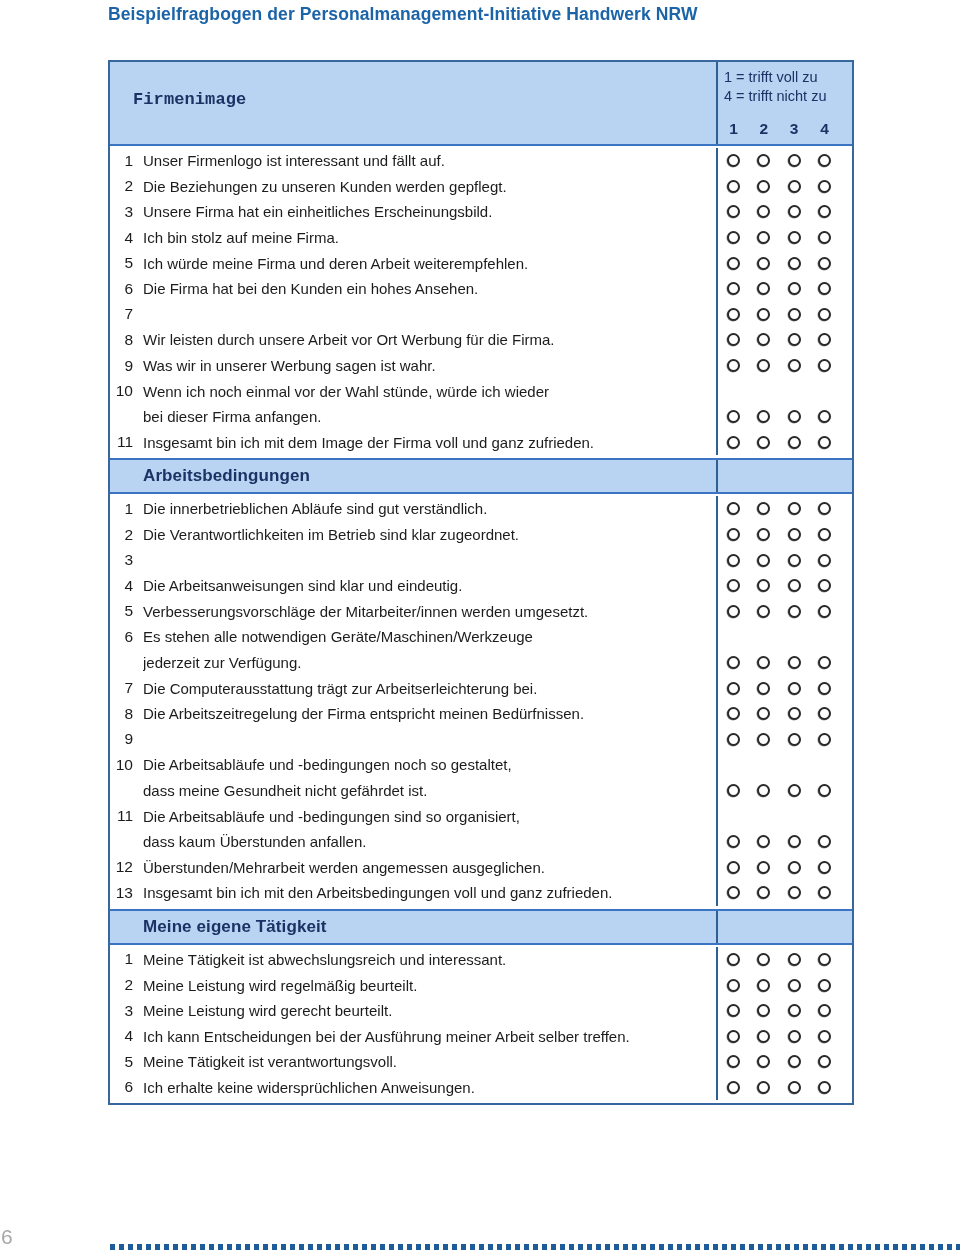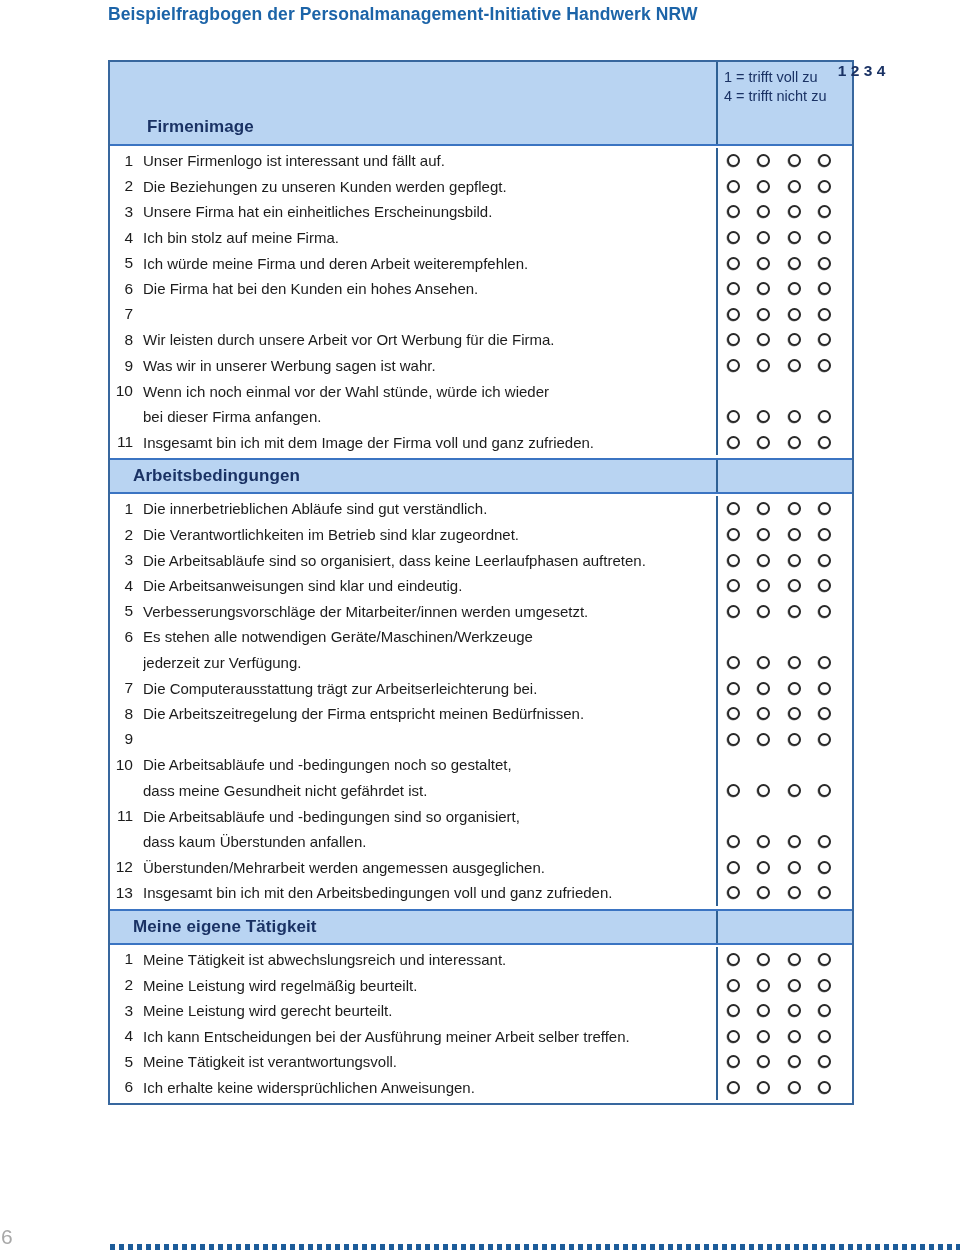--- a/index.html
+++ b/index.html
@@ -18,26 +18,27 @@
     position:absolute; left:108px; top:60px; width:746px;
     border:2px solid var(--outer,#38679e);
     background:#ffffff;
   }
   
   .band-top {
     display:flex; height:84px; background:var(--band,#b9d4f2);
     border-bottom:2px solid var(--bandBorder,#3b74c2);
   }
   .band-top-left {
-    flex:1; display:flex; align-items:flex-end;
-    padding:0 0 7px 37px;
+    flex:1; display:flex; align-items:center;
+    padding:0 0 7px 23px;
+    font-family:Liberation Mono, monospace;
   }
   .band-top-right {
     width:136px; border-left:2px solid var(--divider,#2e6094);
-    display:flex; flex-direction:row; justify-content:space-between;
+    display:flex; flex-direction:column; justify-content:space-between;
   }
   .scale-legend {
     padding:6px 0 0 6px; font-size:14.5px; line-height:19px;
     color:var(--navy,#1a3264); white-space:nowrap;
   }
   .scale-cols {
     display:flex; justify-content:space-between;
     padding:0 21px 6px 9px;
   }
   .scale-cols .col-num {
@@ -48,21 +49,21 @@
     font-size:17px; font-weight:bold; color:var(--navy,#1a3264);
     letter-spacing:0.1px;
   }
   
   .band {
     display:flex; height:36px; background:var(--band,#b9d4f2);
     border-top:2px solid var(--bandBorder,#3b74c2);
     border-bottom:2px solid var(--bandBorder,#3b74c2);
   }
   .band-left {
-    flex:1; display:flex; align-items:center; padding-left:23px;
+    flex:1; display:flex; align-items:center; padding-left:33px;
   }
   .band-right {
     width:136px; border-left:2px solid var(--divider,#2e6094);
   }
   
   .rows-block { padding:2px 0 3px 0; background:#ffffff; }
   .q-row { display:flex; height:25.6px; }
   .q-left { flex:1; display:flex; align-items:center; }
   .q-num {
     width:33px; padding-right:10px; text-align:right; flex:none;
@@ -291,21 +292,20 @@
             <div class="q-right">
               <span class="circle"></span>
               <span class="circle"></span>
               <span class="circle"></span>
               <span class="circle"></span>
             </div>
           </div>
           <div class="q-row">
             <div class="q-left">
               <span class="q-num">3</span>
-              <span class="q-text">Die Arbeitsabläufe sind so organisiert, dass keine Leerlaufphasen auftreten.</span>
             </div>
             <div class="q-right">
               <span class="circle"></span>
               <span class="circle"></span>
               <span class="circle"></span>
               <span class="circle"></span>
             </div>
           </div>
           <div class="q-row">
             <div class="q-left">

